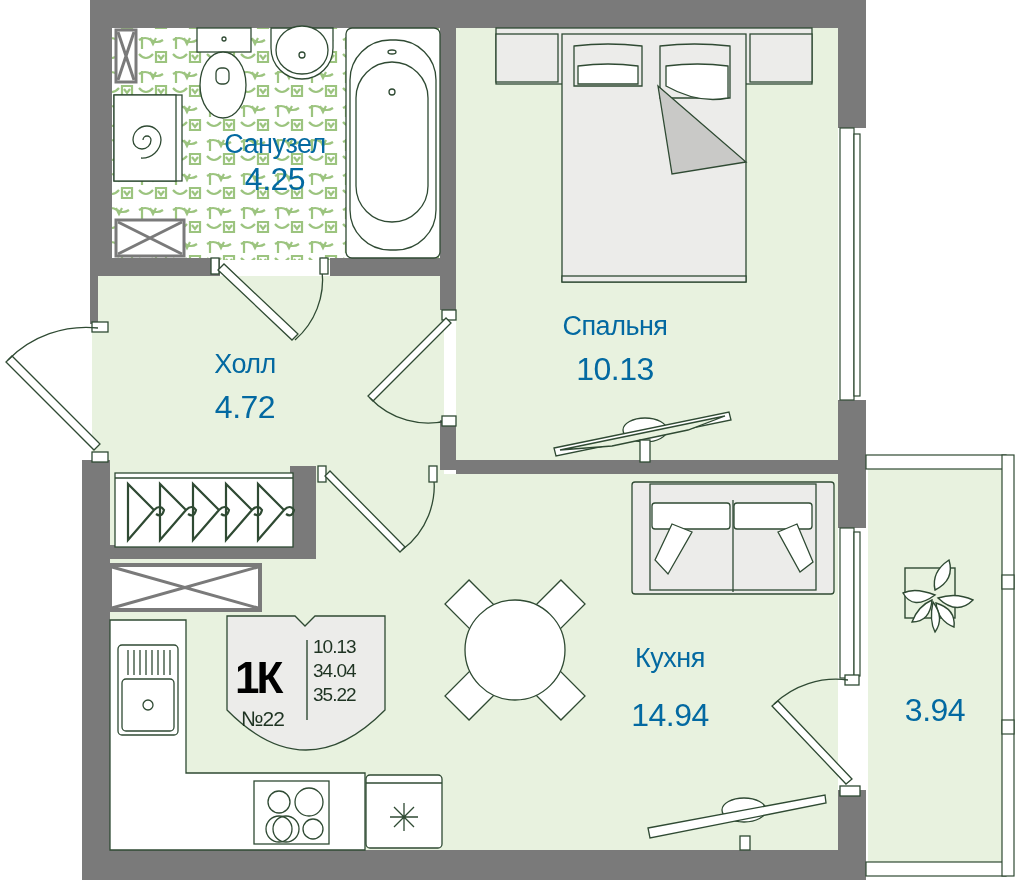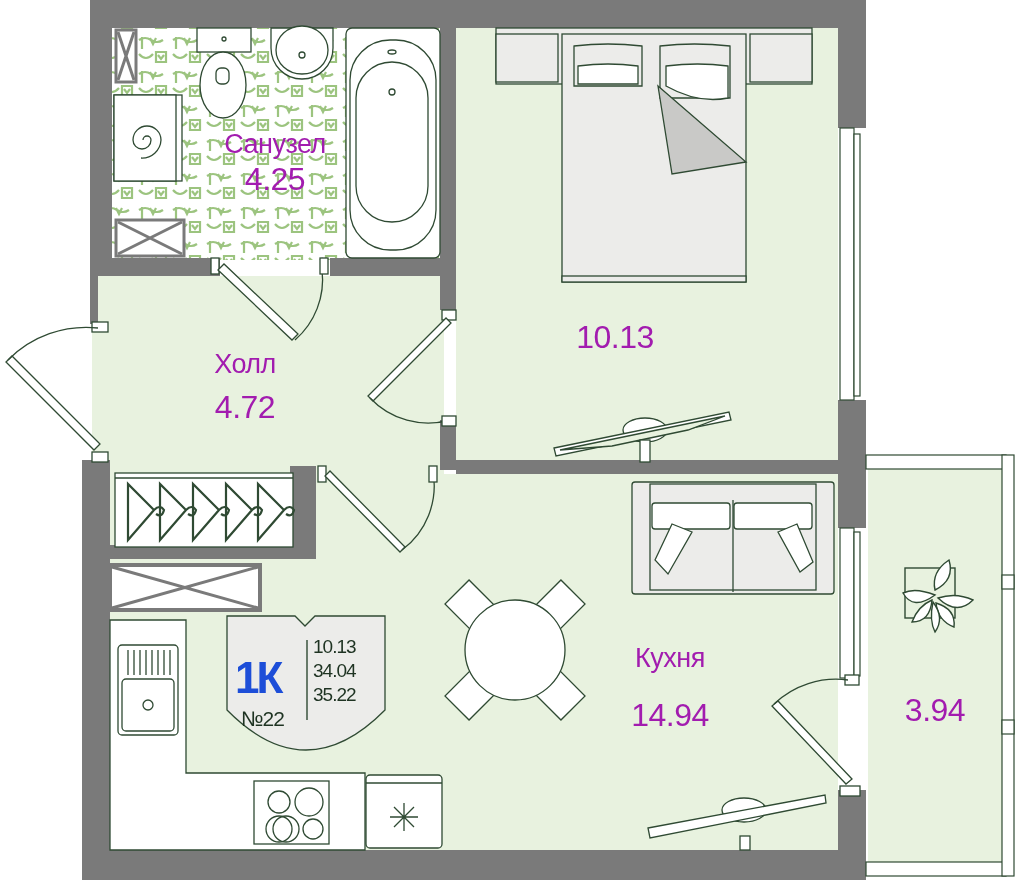--- a/index.html
+++ b/index.html
@@ -1,22 +1,22 @@
 <!DOCTYPE html>
 <html><head>
 <meta charset="utf-8">
 <style>
   html,body{margin:0;padding:0;background:#ffffff;}
   body{width:1019px;height:880px;position:relative;overflow:hidden;font-family:"Liberation Sans",sans-serif;}
   svg#plan{position:absolute;left:0;top:0;}
-  .lbl{position:absolute;color:#a21caf;font-family:"Liberation Sans",sans-serif;text-align:center;letter-spacing:-0.5px;line-height:1.2;}
+  .lbl{position:absolute;color:#0369a1;font-family:"Liberation Sans",sans-serif;text-align:center;letter-spacing:-0.5px;line-height:1.2;}
   .lbl .name{font-size:27px;display:block;}
   .lbl .area{font-size:32px;display:block;}
   .badge{position:absolute;left:227px;top:615px;width:160px;height:145px;}
-  .badge .type{position:absolute;left:8px;top:38px;font-size:44px;font-weight:bold;color:#1d4ed8;letter-spacing:-3px;}
+  .badge .type{position:absolute;left:8px;top:38px;font-size:44px;font-weight:bold;color:#000000;letter-spacing:-3px;}
   .badge .num{position:absolute;left:14px;top:92px;font-size:21px;color:#1e3322;letter-spacing:-1px;}
   .badge .vals{position:absolute;left:86px;top:20px;font-size:19px;color:#1e3322;line-height:24px;letter-spacing:-1px;}
 </style>
 </head>
 <body>
 
 <svg id="plan" width="1019" height="880" viewBox="0 0 1019 880" xmlns="http://www.w3.org/2000/svg">
   <defs>
     <pattern id="tiles" x="0" y="0" width="34" height="34" patternUnits="userSpaceOnUse">
       <rect width="34" height="34" fill="#ffffff"></rect>
@@ -202,20 +202,21 @@
 
   <path d="M227 616 H295 L305 626 L315 616 H385 V710 Q306 790 227 710 Z" fill="#ececea" stroke="#2f4a33" stroke-width="1.3"></path>
   <line x1="307" y1="640" x2="307" y2="720" stroke="#2f4a33" stroke-width="1.4"></line>
 </svg>
 
 <div class="lbl" style="left:205px;top:128px;width:140px;">
   <span class="name">Санузел</span>
   <span class="area">4.25</span>
 </div>
 <div class="lbl" style="left:535px;top:310px;width:160px;">
+  <span class="name">Спальня</span>
   <span class="area" style="margin-top:8px;">10.13</span>
 </div>
 <div class="lbl" style="left:180px;top:348px;width:130px;">
   <span class="name">Холл</span>
   <span class="area" style="margin-top:8px;">4.72</span>
 </div>
 <div class="lbl" style="left:600px;top:642px;width:140px;">
   <span class="name">Кухня</span>
   <span class="area" style="margin-top:22px;">14.94</span>
 </div>

